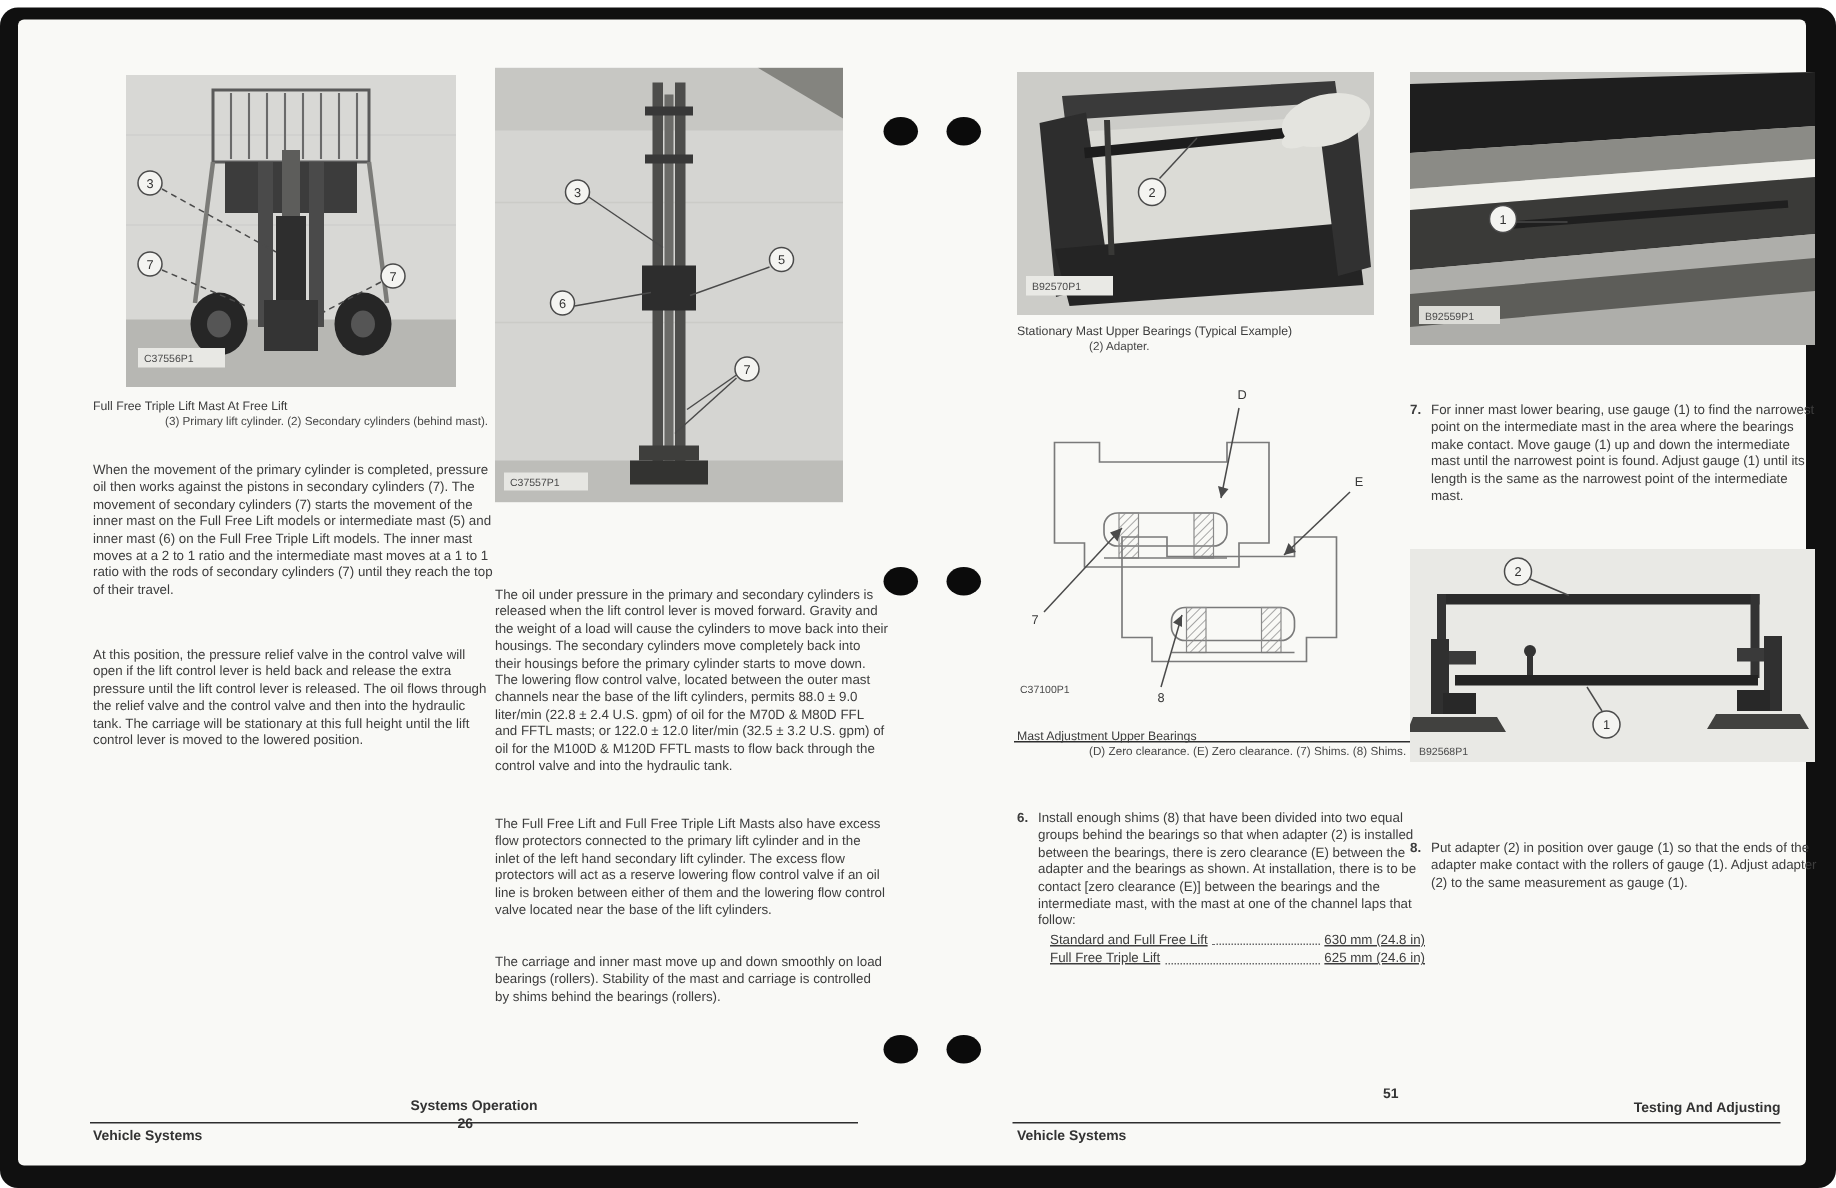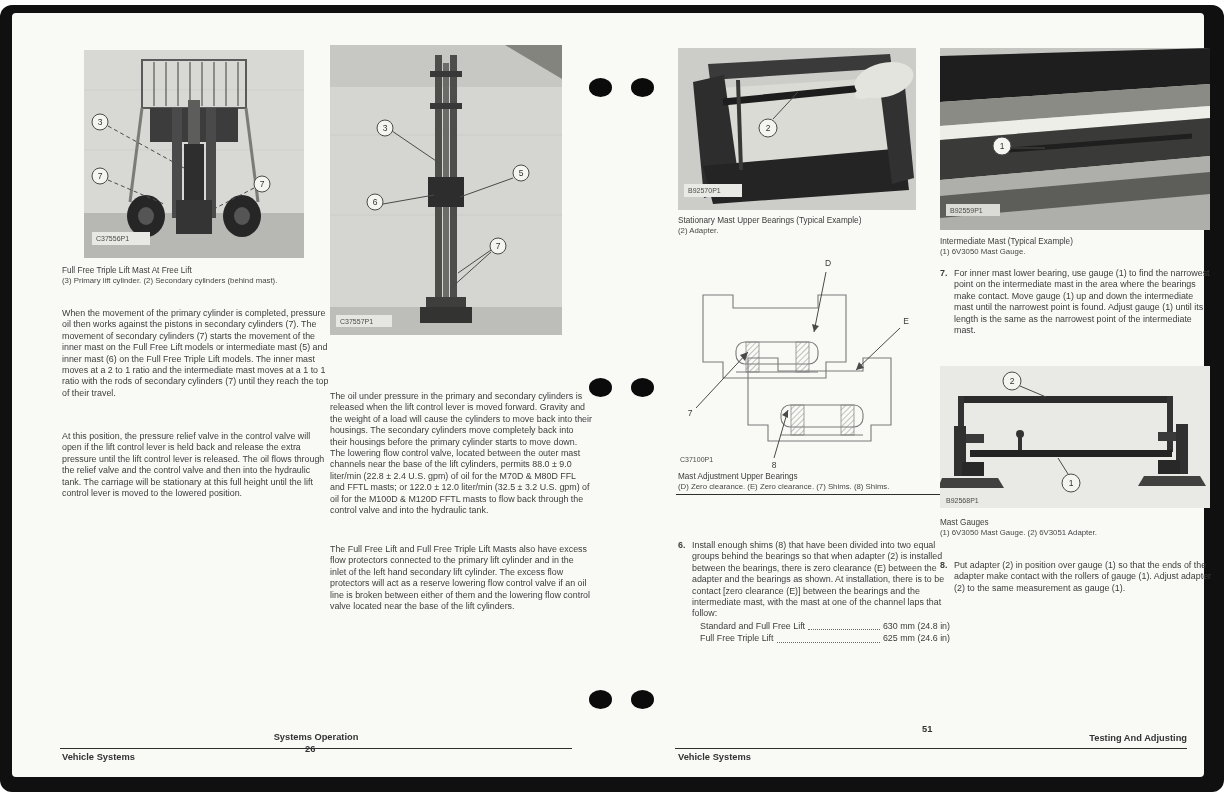--- a/index.html
+++ b/index.html
@@ -8,29 +8,29 @@
   .frame { position:absolute; left:0; top:5px; right:0; bottom:0; background:#101010; border-radius:12px; }
   .paper { position:absolute; left:12px; top:13px; width:1192px; height:764px; background:#f9f9f6; border-radius:4px; }
 
   .hole { position:absolute; width:23px; height:19px; background:#0b0b0b; border-radius:50%; }
 
   .photo { position:absolute; overflow:hidden; }
   .photo svg { display:block; }
 
   .cap { position:absolute; color:#3c3c3c; }
   .cap-title { font-size:8.2px; line-height:10px; }
-  .cap-detail { font-size:7.8px; line-height:9.6px; color:#474747; }
+  .cap-detail { font-size:7.8px; line-height:9.6px; color:#474747;margin-left:48px; }
 
   .para { position:absolute; font-size:8.9px; line-height:11.4px; color:#3d3d3d; }
 
   .item { position:absolute; display:flex; font-size:8.9px; line-height:11.4px; color:#3d3d3d; }
   .item-num { width:14px; font-weight:bold; flex:none; }
   .item-body { flex:1; }
 
-  .spec-row { display:flex; align-items:flex-end; margin-left:8px; margin-top:1px; }
+  .spec-row { display:flex; align-items:flex-end; margin-left:8px; margin-top:1px;text-decoration:underline; }
   .spec-label { flex:none; }
   .spec-dots { flex:1; border-bottom:1.5px dotted #6a6a6a; margin:0 3px 2px 3px; min-width:20px; }
   .spec-value { flex:none; }
 
   .rule { position:absolute; height:1px; background:#2e2e2e; }
 
   .footer-text { position:absolute; font-size:9.3px; font-weight:bold; color:#333; }
 
   .figtag { font-size:7px; fill:#4a4a4a; }
   .co-circle { fill:#f4f4f1; stroke:#4a4a4a; stroke-width:1; }
@@ -126,20 +126,21 @@
       <text class="co-num" x="191" y="131">5</text>
       <circle class="co-circle" cx="168" cy="201" r="8"></circle>
       <text class="co-num" x="168" y="204">7</text>
       <rect x="6" y="270" width="56" height="12" fill="#e6e6e2"></rect>
       <text class="figtag" x="10" y="279">C37557P1</text>
     </svg>
   </div>
 
   <div class="para" style="left:330px; top:391px; width:262px;">The oil under pressure in the primary and secondary cylinders is released when the lift control lever is moved forward. Gravity and the weight of a load will cause the cylinders to move back into their housings. The secondary cylinders move completely back into their housings before the primary cylinder starts to move down. The lowering flow control valve, located between the outer mast channels near the base of the lift cylinders, permits 88.0 ± 9.0 liter/min (22.8 ± 2.4 U.S. gpm) of oil for the M70D &amp; M80D FFL and FFTL masts; or 122.0 ± 12.0 liter/min (32.5 ± 3.2 U.S. gpm) of oil for the M100D &amp; M120D FFTL masts to flow back through the control valve and into the hydraulic tank.</div>
   <div class="para" style="left:330px; top:544px; width:262px;">The Full Free Lift and Full Free Triple Lift Masts also have excess flow protectors connected to the primary lift cylinder and in the inlet of the left hand secondary lift cylinder. The excess flow protectors will act as a reserve lowering flow control valve if an oil line is broken between either of them and the lowering flow control valve located near the base of the lift cylinders.</div>
+  <div class="para" style="left:330px; top:636px; width:262px;">The carriage and inner mast move up and down smoothly on load bearings (rollers). Stability of the mast and carriage is controlled by shims behind the bearings (rollers).</div>
 
   <div class="rule" style="left:60px; top:748px; width:512px;"></div>
   <div class="footer-text" style="left:62px; top:752px;">Vehicle Systems</div>
   <div class="footer-text" style="left:305px; top:744px;">26</div>
   <div class="footer-text" style="left:60px; top:732px; width:512px; text-align:center;">Systems Operation</div>
 
   <div class="hole" style="left:589px; top:78px;"></div>
   <div class="hole" style="left:631px; top:78px;"></div>
   <div class="hole" style="left:589px; top:378px;"></div>
   <div class="hole" style="left:631px; top:378px;"></div>
@@ -200,21 +201,21 @@
       <line class="leader" x1="18" y1="158" x2="70" y2="102"></line>
       <polygon points="70,102 62,105 67,111" fill="#4a4a4a"></polygon>
       <text class="dlabel" x="12" y="166">7</text>
       <line class="leader" x1="96" y1="208" x2="110" y2="160"></line>
       <polygon points="110,160 104,165 110,168" fill="#4a4a4a"></polygon>
       <text class="dlabel" x="96" y="218">8</text>
       <text class="figtag" x="2" y="212">C37100P1</text>
     </svg>
   </div>
   <div class="rule" style="left:676px; top:494px; width:270px;"></div>
-  <div class="cap" style="left:678px; top:472px; width:268px;">
+  <div class="cap" style="left:678px; top:486px; width:268px;">
     <div class="cap-title">Mast Adjustment Upper Bearings</div>
     <div class="cap-detail">(D) Zero clearance. (E) Zero clearance. (7) Shims. (8) Shims.</div>
   </div>
 
   <div class="item" style="left:678px; top:540px; width:272px;">
     <div class="item-num">6.</div>
     <div class="item-body">
       <span>Install enough shims (8) that have been divided into two equal groups behind the bearings so that when adapter (2) is installed between the bearings, there is zero clearance (E) between the adapter and the bearings as shown. At installation, there is to be contact [zero clearance (E)] between the bearings and the intermediate mast, with the mast at one of the channel laps that follow:</span>
       <div class="spec-row">
         <span class="spec-label">Standard and Full Free Lift</span>
@@ -239,24 +240,20 @@
       <polygon points="0,92 270,70 270,108 0,132" fill="#3a3a38"></polygon>
       <polygon points="0,132 270,108 270,182 0,182" fill="#aeaeaa"></polygon>
       <polygon points="0,148 270,124 270,146 0,170" fill="#5d5d59"></polygon>
       <line x1="68" y1="102" x2="252" y2="88" stroke="#1f1f1f" stroke-width="5"></line>
       <line class="leader" x1="71" y1="100" x2="105" y2="100"></line>
       <circle class="co-circle" cx="62" cy="98" r="9"></circle>
       <text class="co-num" x="62" y="101">1</text>
       <rect x="6" y="156" width="54" height="12" fill="#dcdcd7"></rect>
       <text class="figtag" x="10" y="165">B92559P1</text>
     </svg>
-  </div>
-  <div class="cap" style="left:940px; top:237px; width:270px;">
-    <div class="cap-title">Intermediate Mast (Typical Example)</div>
-    <div class="cap-detail">(1) 6V3050 Mast Gauge.</div>
   </div>
 
   <div class="item" style="left:940px; top:268px; width:274px;">
     <div class="item-num">7.</div>
     <div class="item-body">For inner mast lower bearing, use gauge (1) to find the narrowest point on the intermediate mast in the area where the bearings make contact. Move gauge (1) up and down the intermediate mast until the narrowest point is found. Adjust gauge (1) until its length is the same as the narrowest point of the intermediate mast.</div>
   </div>
 
   <div class="photo" style="left:940px; top:366px; width:270px; height:142px;">
     <svg width="270" height="142" viewBox="0 0 270 142">
       <rect x="0" y="0" width="270" height="142" fill="#e9e9e5"></rect>
@@ -280,24 +277,20 @@
       <rect x="78" y="70" width="4" height="14" fill="#333"></rect>
       <line class="leader" x1="80" y1="20" x2="106" y2="31"></line>
       <circle class="co-circle" cx="72" cy="15" r="9"></circle>
       <text class="co-num" x="72" y="18">2</text>
       <line class="leader" x1="128" y1="108" x2="118" y2="92"></line>
       <circle class="co-circle" cx="131" cy="117" r="9"></circle>
       <text class="co-num" x="131" y="120">1</text>
       <text class="figtag" x="6" y="137">B92568P1</text>
     </svg>
   </div>
-  <div class="cap" style="left:940px; top:518px; width:270px;">
-    <div class="cap-title">Mast Gauges</div>
-    <div class="cap-detail">(1) 6V3050 Mast Gauge. (2) 6V3051 Adapter.</div>
-  </div>
 
   <div class="item" style="left:940px; top:560px; width:274px;">
     <div class="item-num">8.</div>
     <div class="item-body">Put adapter (2) in position over gauge (1) so that the ends of the adapter make contact with the rollers of gauge (1). Adjust adapter (2) to the same measurement as gauge (1).</div>
   </div>
 
   <div class="rule" style="left:675px; top:748px; width:512px;"></div>
   <div class="footer-text" style="left:678px; top:752px;">Vehicle Systems</div>
   <div class="footer-text" style="left:922px; top:724px;">51</div>
   <div class="footer-text" style="left:675px; top:733px; width:512px; text-align:right;">Testing And Adjusting</div>

